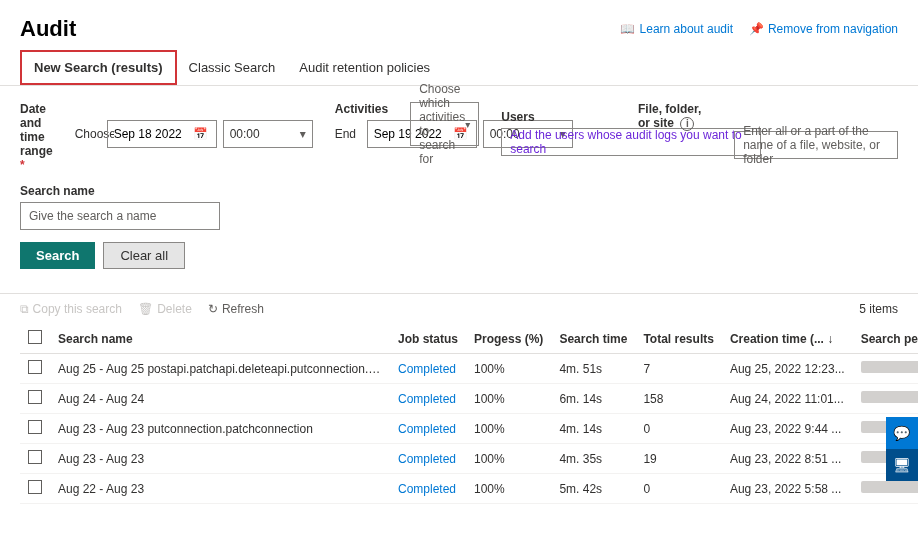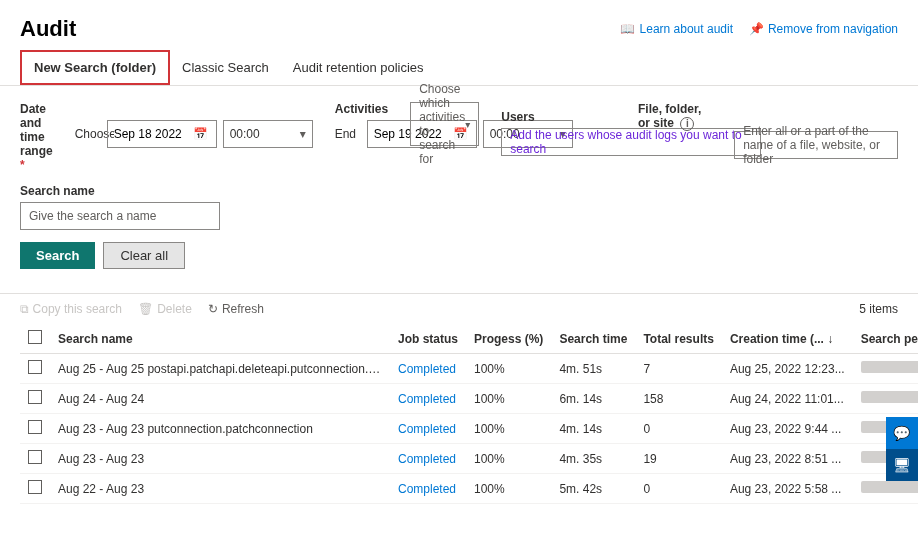--- a/index.html
+++ b/index.html
@@ -90,21 +90,21 @@
         <span>Learn about audit</span>
       </a>
       <a class="header-link">
         <span>📌</span>
         <span>Remove from navigation</span>
       </a>
     </div>
   </div>
 
   <div class="tabs">
-    <button class="tab active">New Search (folder)</button>
+    <button class="tab active">New Search (results)</button>
     <button class="tab">Classic Search</button>
     <button class="tab">Audit retention policies</button>
   </div>
 
   <div class="form-area">
     <div class="form-row">
 
       <div class="form-group date-time-section">
         <label>
           <span>Date and time range</span><span class="required"> *</span>

